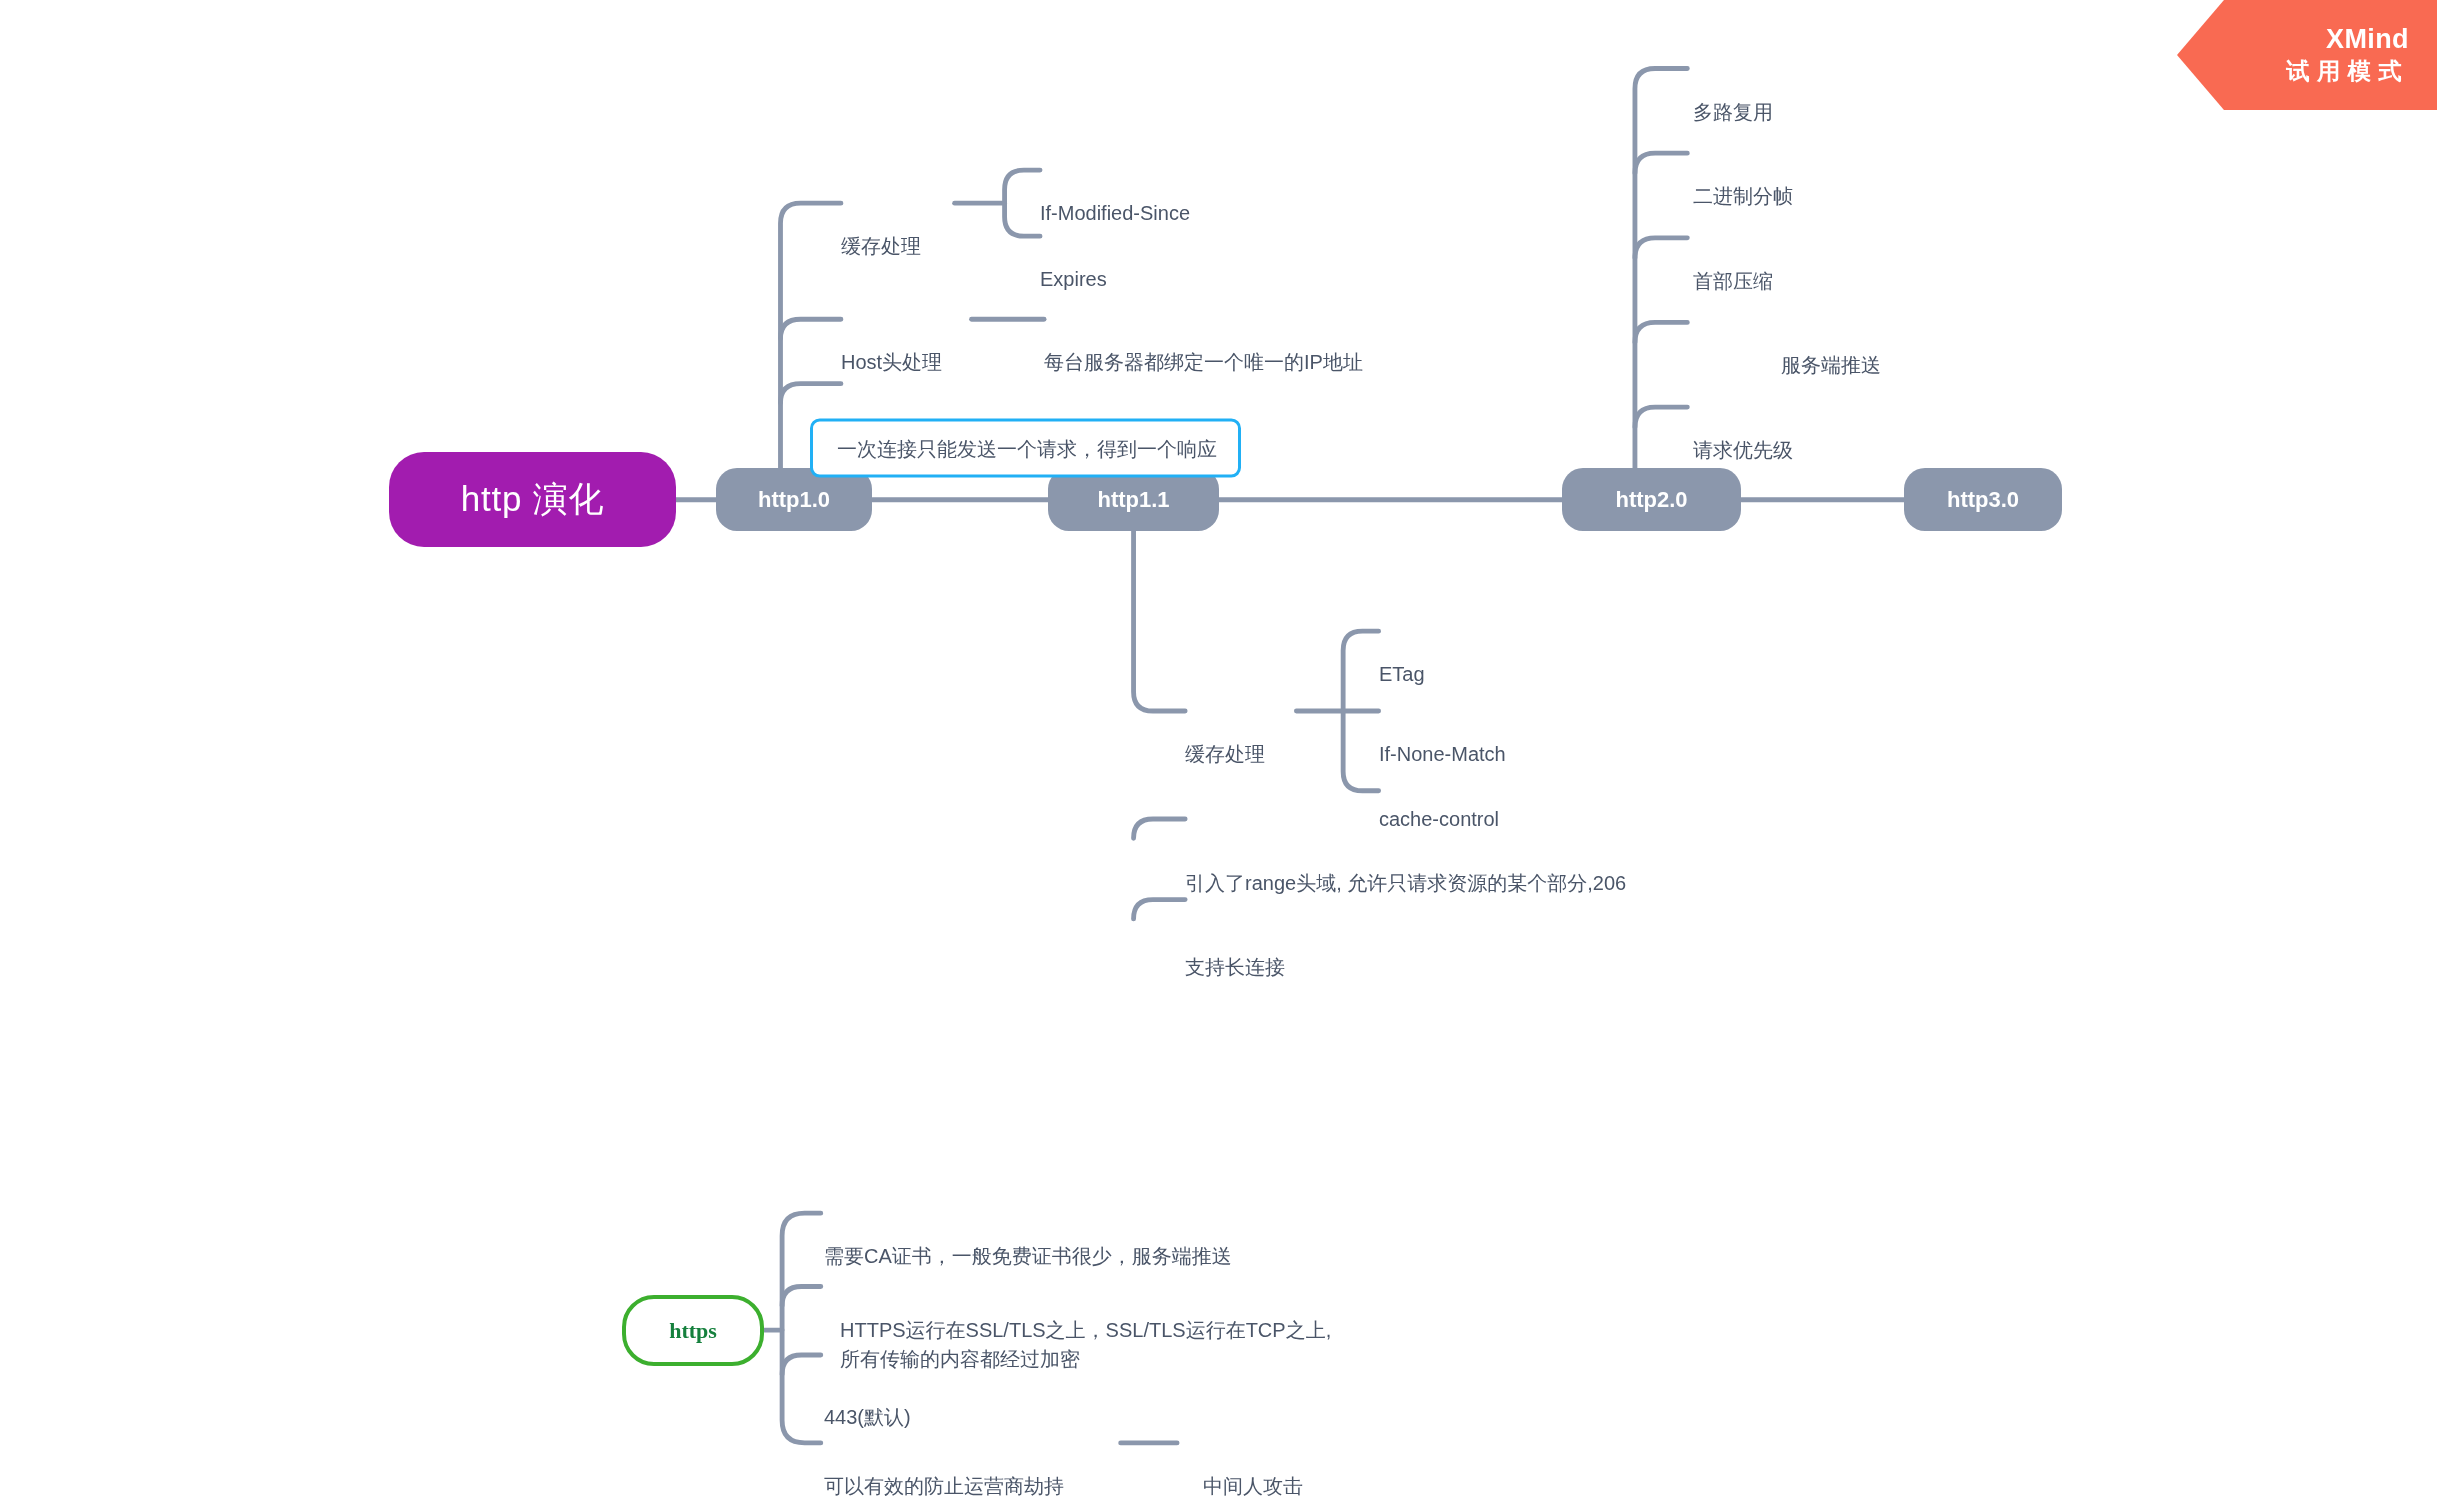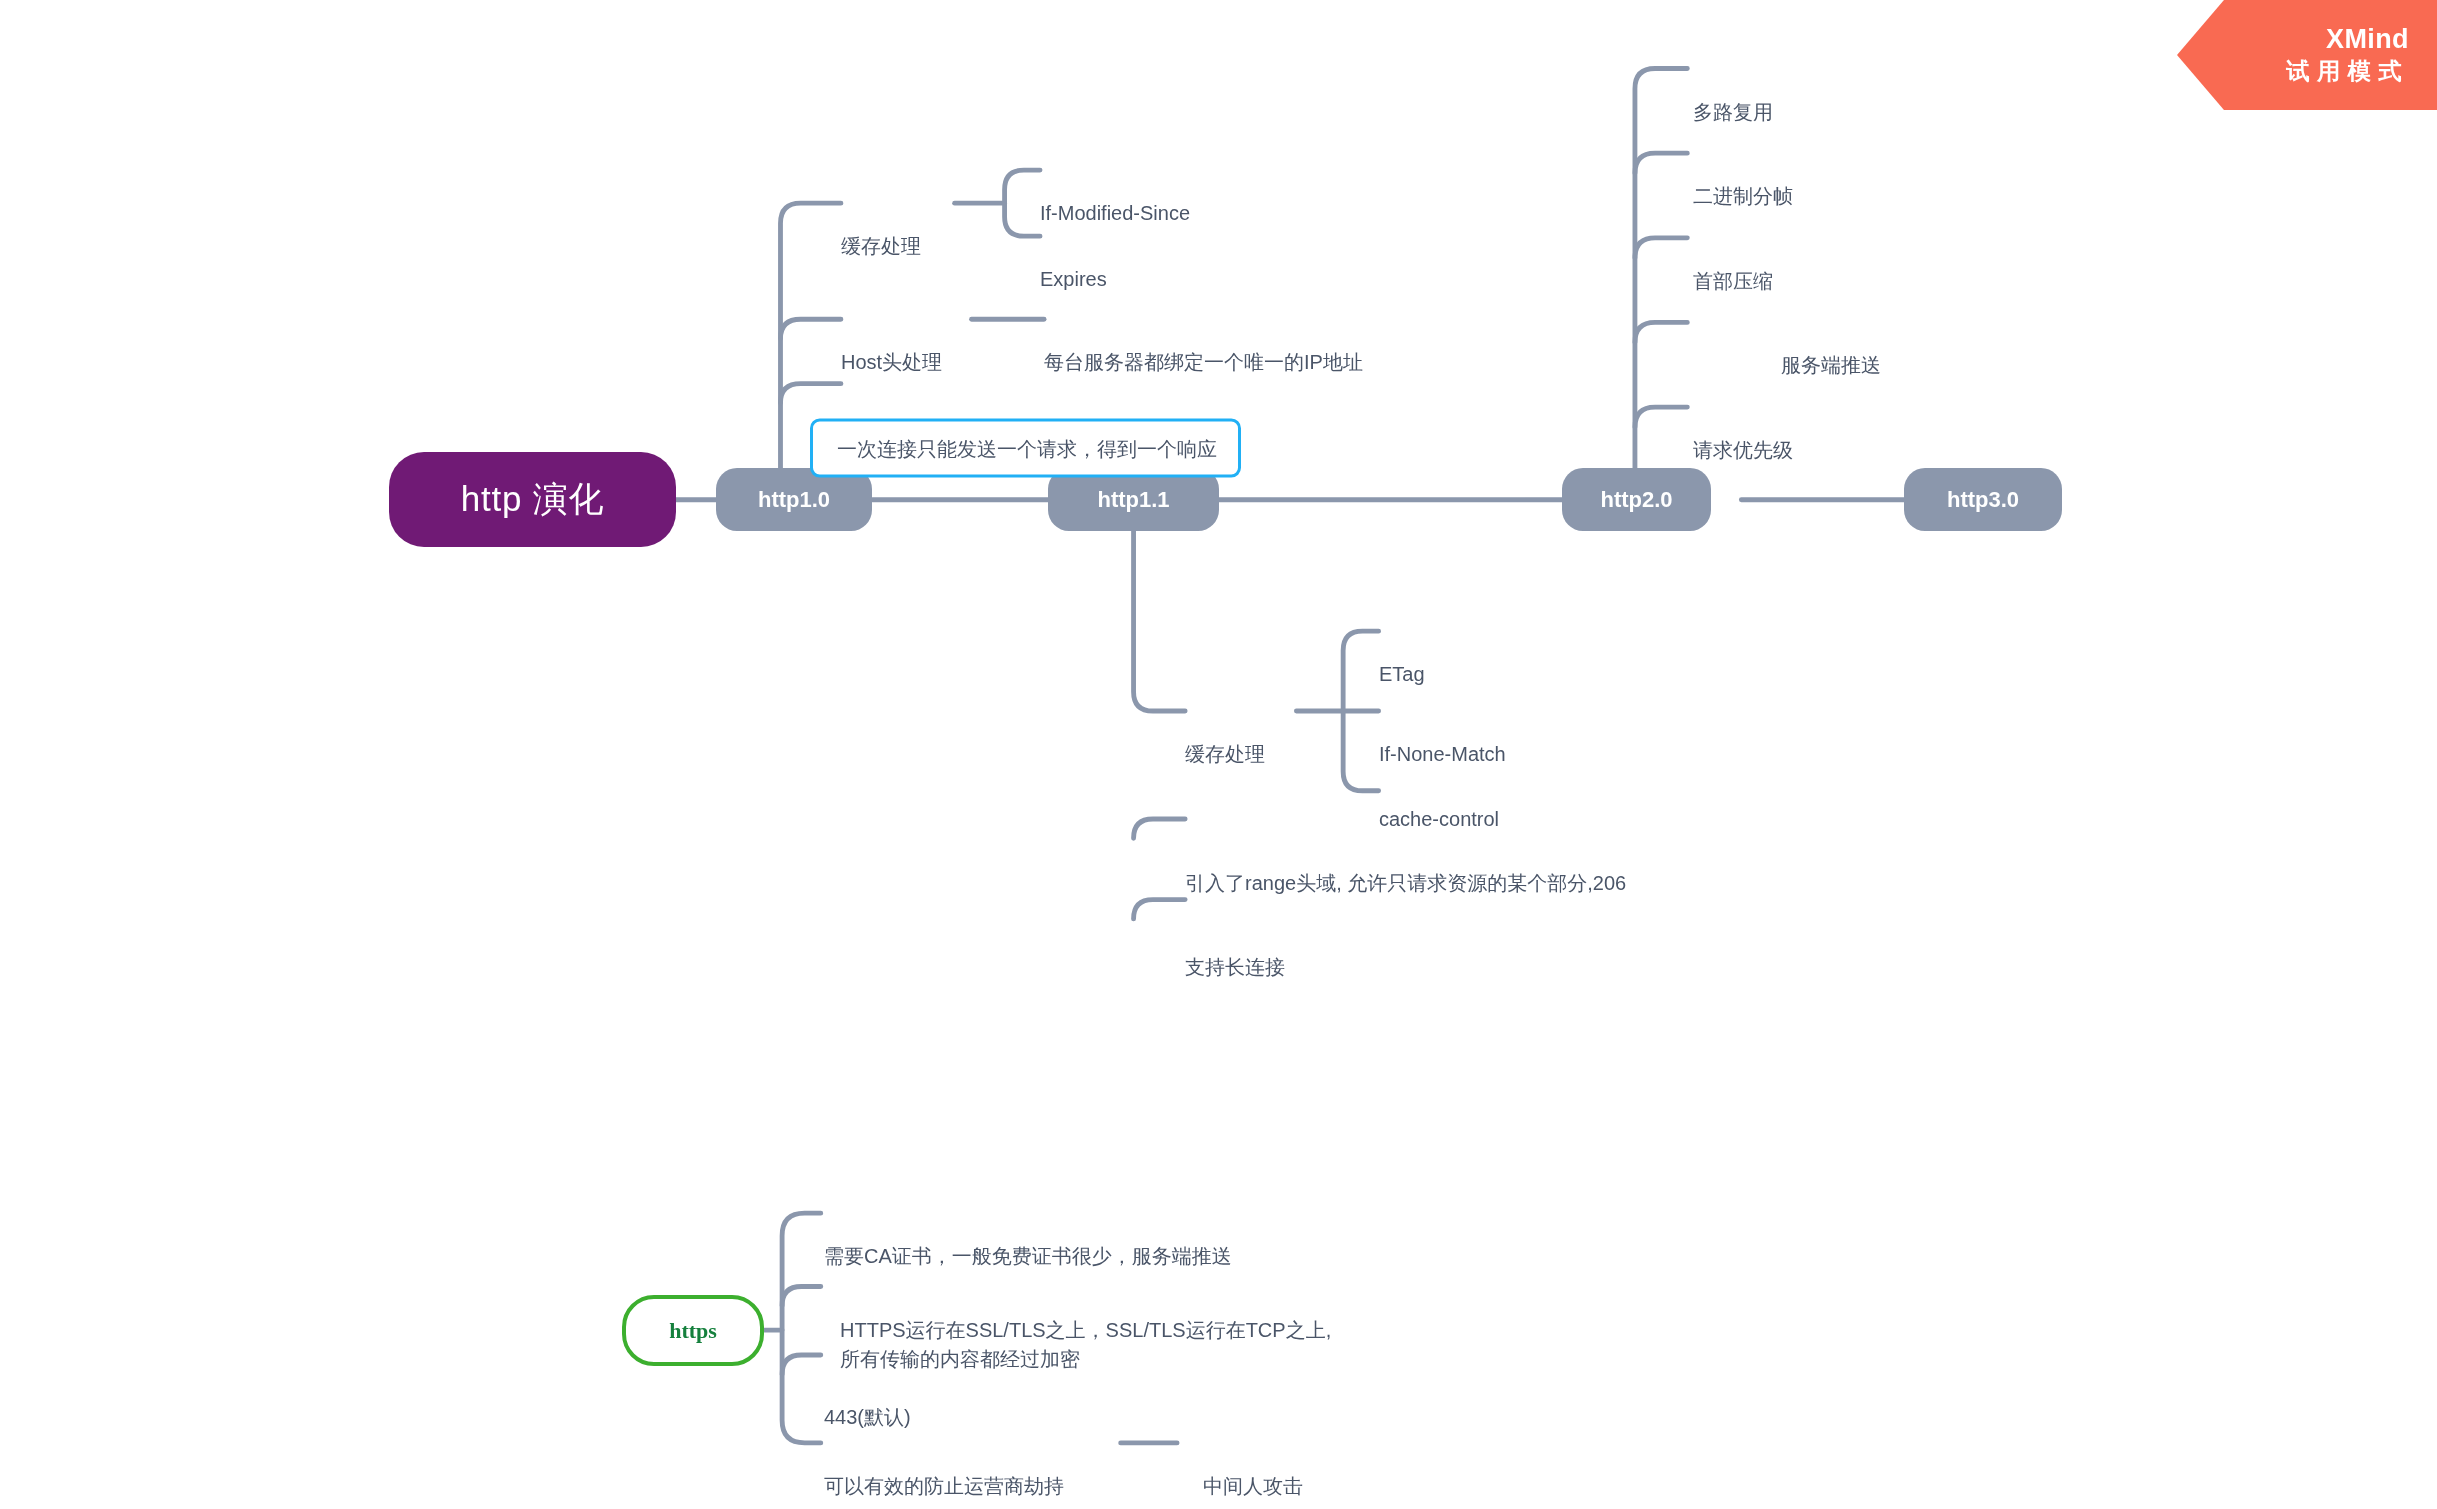--- a/index.html
+++ b/index.html
@@ -28,21 +28,21 @@
   
   .node {
     position: absolute;
     box-sizing: border-box;
     display: flex;
     align-items: center;
     justify-content: center;
     white-space: nowrap;
   }
   .node-root {
-    background: #701a75;
+    background: #a21caf;
     color: #ffffff;
     border-radius: 35px;
     font-size: 35px;
     letter-spacing: 0.8px;
     font-weight: 400;
   }
   .node-ver {
     background: #8B97AC;
     color: #ffffff;
     border-radius: 21px;
@@ -160,21 +160,21 @@
     <div class="bn-title">XMind</div>
     <div class="bn-sub">试用模式</div>
   </div>
 
   <div class="node node-root" style="left:389px; top:452px; width:287px; height:95px;">http 演化</div>
 
   <div class="node node-ver" style="left:716px; top:468px; width:156px; height:63px;">http1.0</div>
 
   <div class="node node-ver" style="left:1048px; top:468px; width:171px; height:63px;">http1.1</div>
 
-  <div class="node node-ver" style="left:1562px; top:468px; width:149px; height:63px;">http2.0</div>
+  <div class="node node-ver" style="left:1562px; top:468px; width:179px; height:63px;">http2.0</div>
 
   <div class="node node-ver" style="left:1904px; top:468px; width:158px; height:63px;">http3.0</div>
 
   <div class="leaf" style="left:841px; top:203px;">缓存处理</div>
 
   <div class="leaf" style="left:1040px; top:170px;">If-Modified-Since</div>
 
   <div class="leaf" style="left:1040px; top:236px;">Expires</div>
 
   <div class="leaf" style="left:841px; top:319px;">Host头处理</div>

